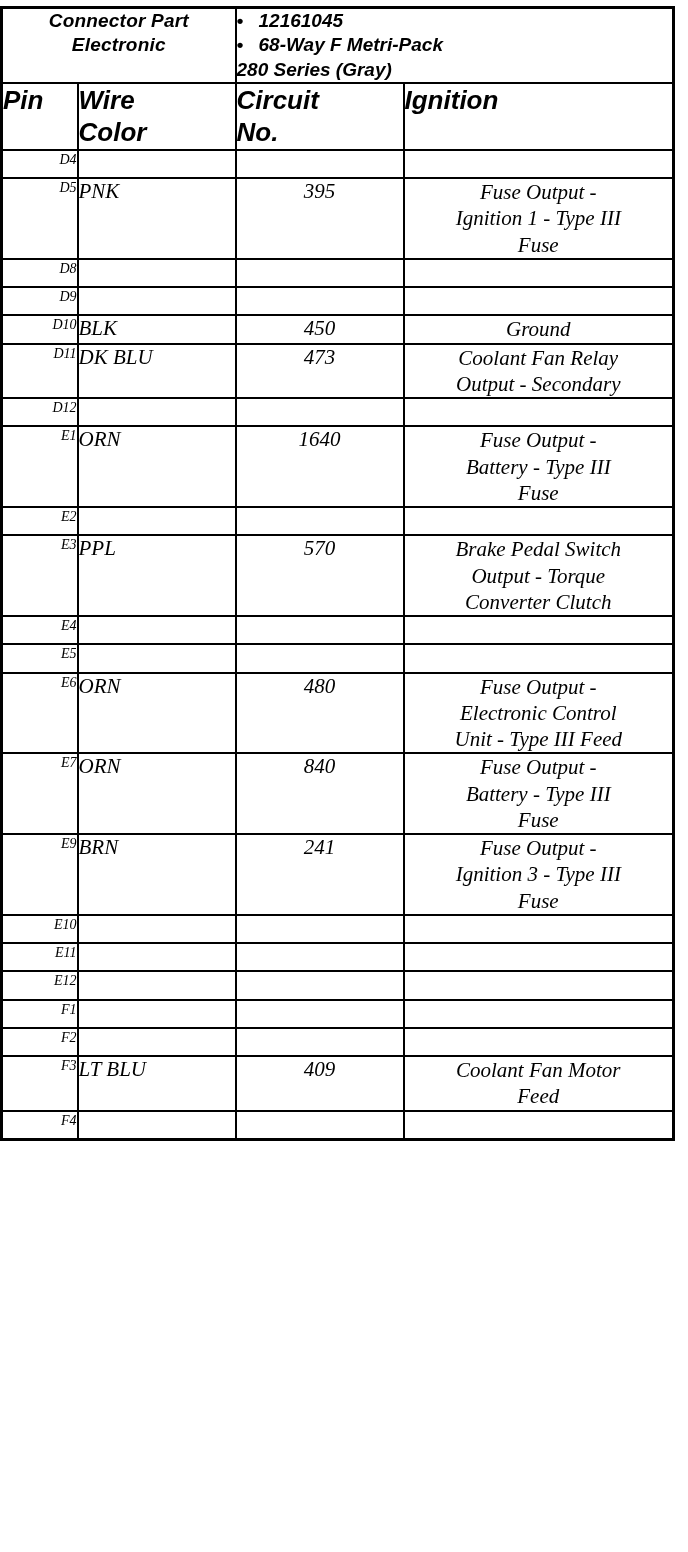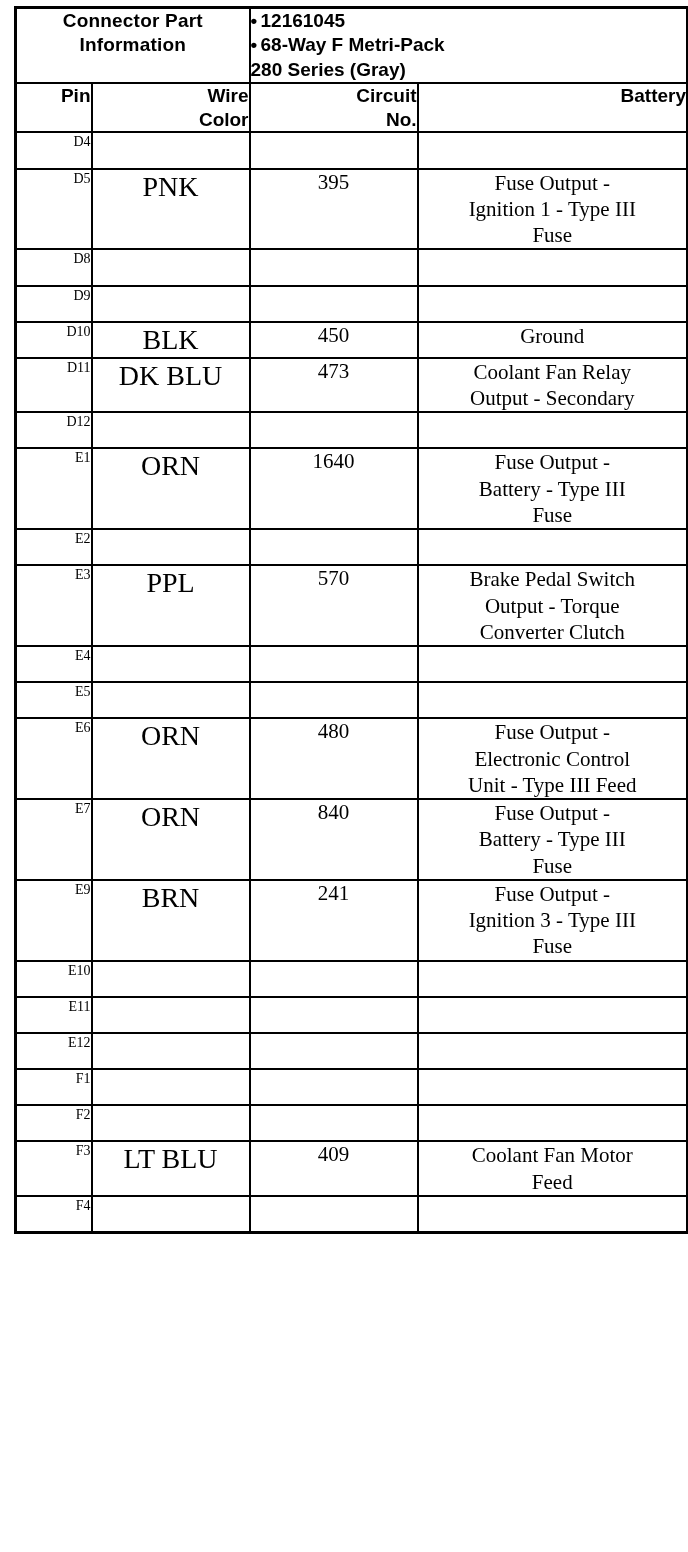--- a/index.html
+++ b/index.html
@@ -16,22 +16,23 @@
   }
   .page {
     position: relative;
     width: 688px;
     height: 1552px;
     box-sizing: border-box;
   }
   table.conn {
     border-collapse: collapse;
     width: 672px;
-    margin: 6px 0 0 14px;
+    margin: 6px 0 0 0;
     table-layout: fixed;
+    font-style: italic;
   }
   table.conn td, table.conn th {
     border: 2px solid #000000;
     vertical-align: top;
     padding: 0;
   }
   
   table.conn {
     border: 3px solid #000000;
   }
@@ -45,47 +46,46 @@
   .hdr-left {
     text-align: center;
     letter-spacing: 0.2px;
   }
   .hdr-right {
     text-align: left;
     padding-left: 30px;
   }
   .hdr-right .bullet-line {
     position: relative;
-    padding-left: 10px;
+    padding-left: 22px;
   }
   .hdr-right .bullet-line:before {
     content: "\2022";
     position: absolute;
     left: 0;
     top: 0;
   }
   .hdr-right .cont {
   }
   .colhdr {
     font-family: "Liberation Sans", sans-serif;
     font-weight: bold;
-    font-size: 19px;
-    text-align: right;
+    font-size: 26px;
+    text-align: left;
     line-height: 1.25;
     padding: 7px 4px 8px 4px;
   }
   .cell-pin {
     text-align: right;
     font-size: 14px;
     padding: 5px 2px 6px 2px;
     line-height: 1.22;
   }
   .cell-color {
-    text-align: center;
-    font-size: 28px;
+    font-size: 21px;
     padding: 5px 4px 6px 4px;
     line-height: 1.22;
   }
   .cell-circuit {
     text-align: center;
     font-size: 21px;
     padding: 5px 4px 6px 4px;
     line-height: 1.22;
   }
   .cell-func {
@@ -110,42 +110,42 @@
     <colgroup>
       <col class="col-pin">
       <col class="col-color">
       <col class="col-circuit">
       <col class="col-func">
     </colgroup>
     <tbody>
       <tr>
         <td class="hdr-left" colspan="2">
           <div>Connector Part</div>
-          <div>Information</div>
+          <div>Electronic</div>
         </td>
         <td class="hdr-right" colspan="2">
           <div class="bullet-line">12161045</div>
           <div class="bullet-line">68-Way F Metri-Pack</div>
           <div class="cont">280 Series (Gray)</div>
         </td>
       </tr>
       <tr>
         <td class="colhdr">
           <div>Pin</div>
         </td>
         <td class="colhdr">
           <div>Wire</div>
           <div>Color</div>
         </td>
         <td class="colhdr">
           <div>Circuit</div>
           <div>No.</div>
         </td>
         <td class="colhdr">
-          <div>Battery</div>
+          <div>Ignition</div>
         </td>
       </tr>
     <tr class="empty-row">
           <td class="cell-pin">
             <div>D4</div>
           </td>
           <td class="cell-color">&nbsp;</td>
           <td class="cell-circuit">&nbsp;</td>
           <td class="cell-func">&nbsp;</td>
         </tr>

